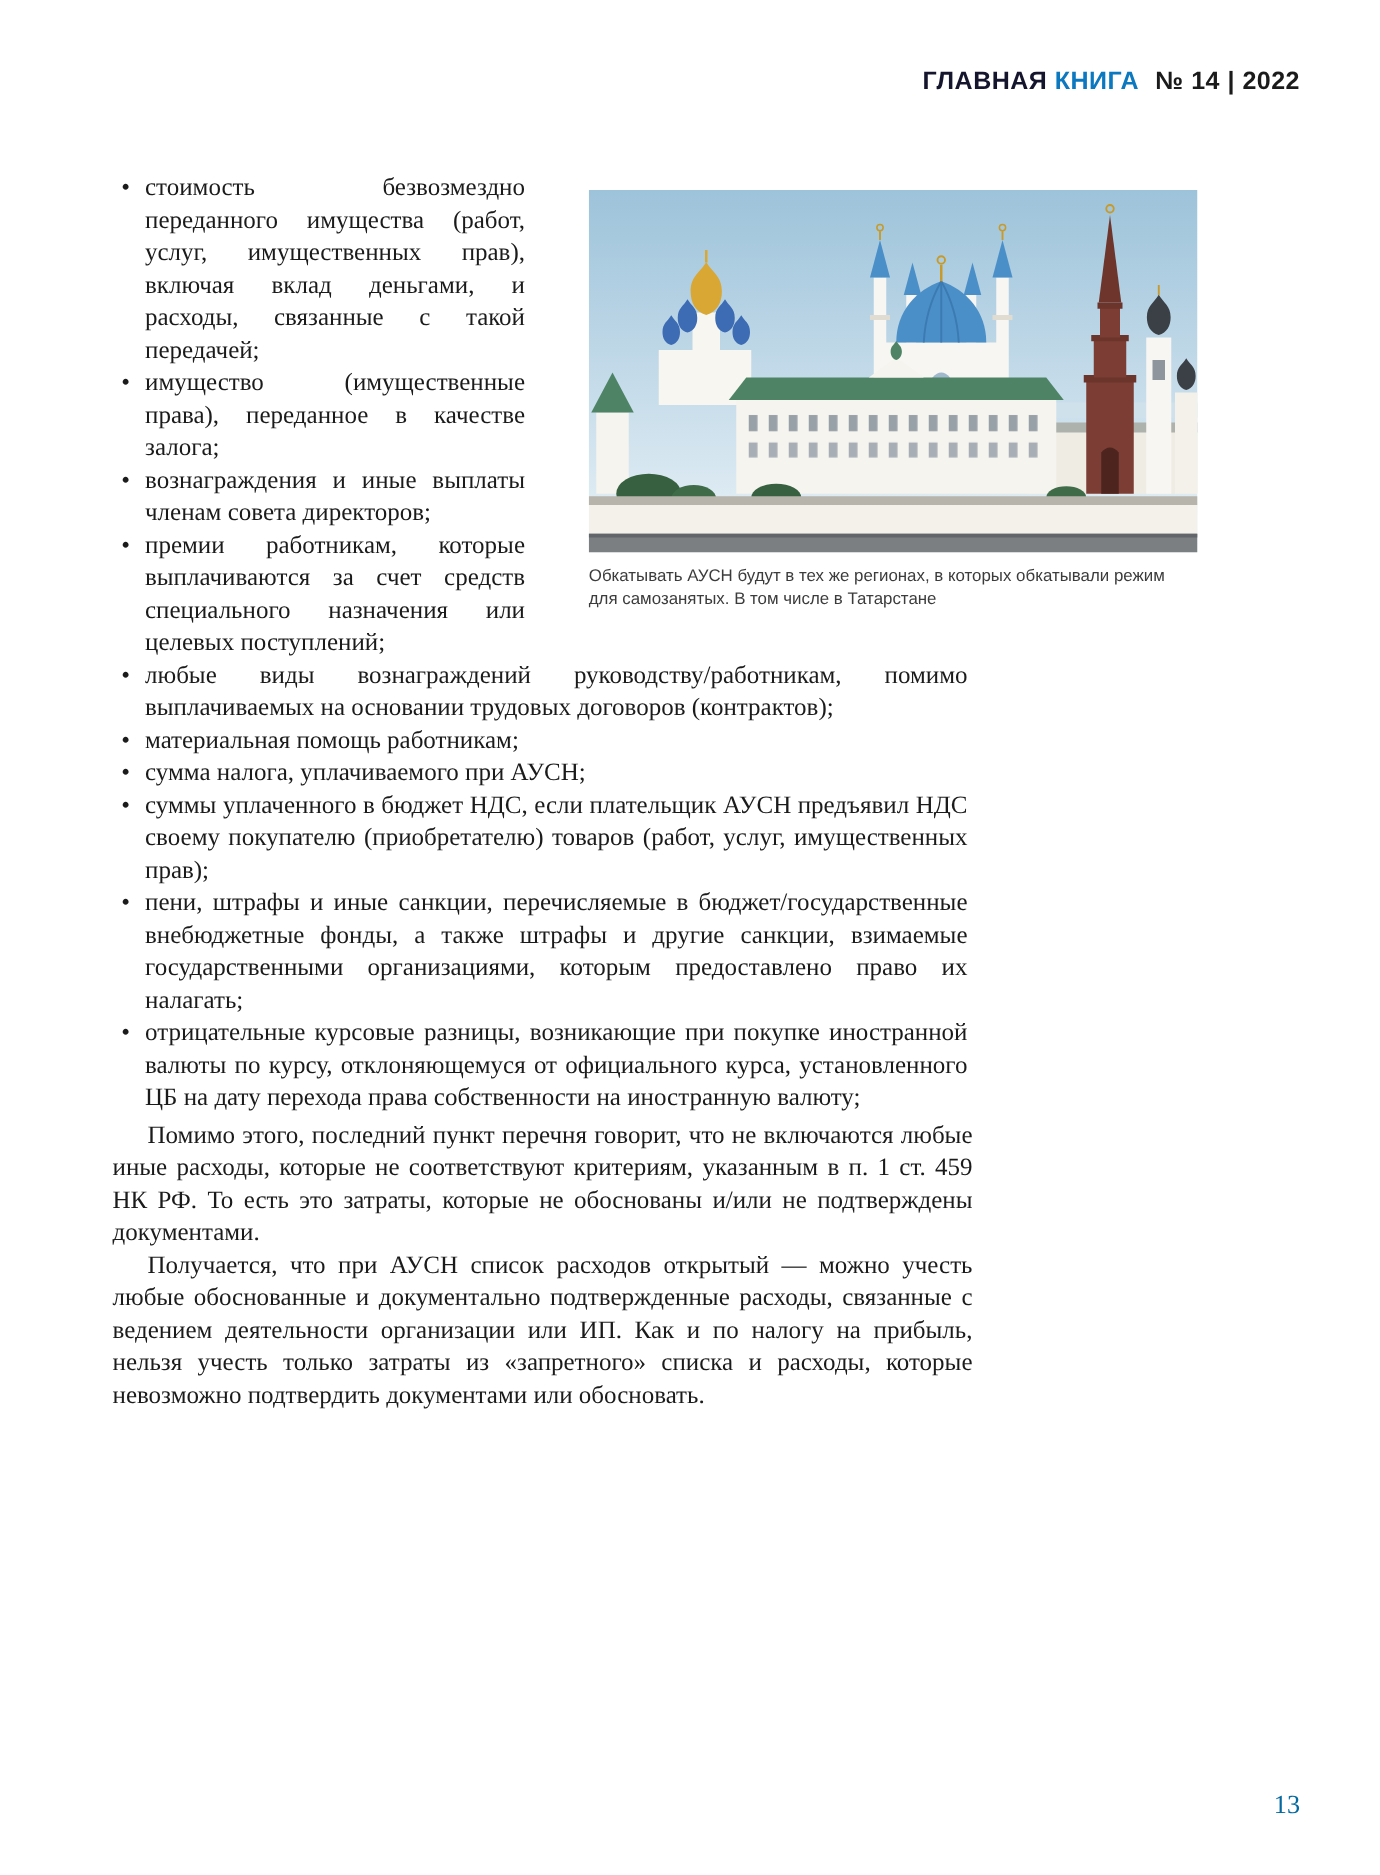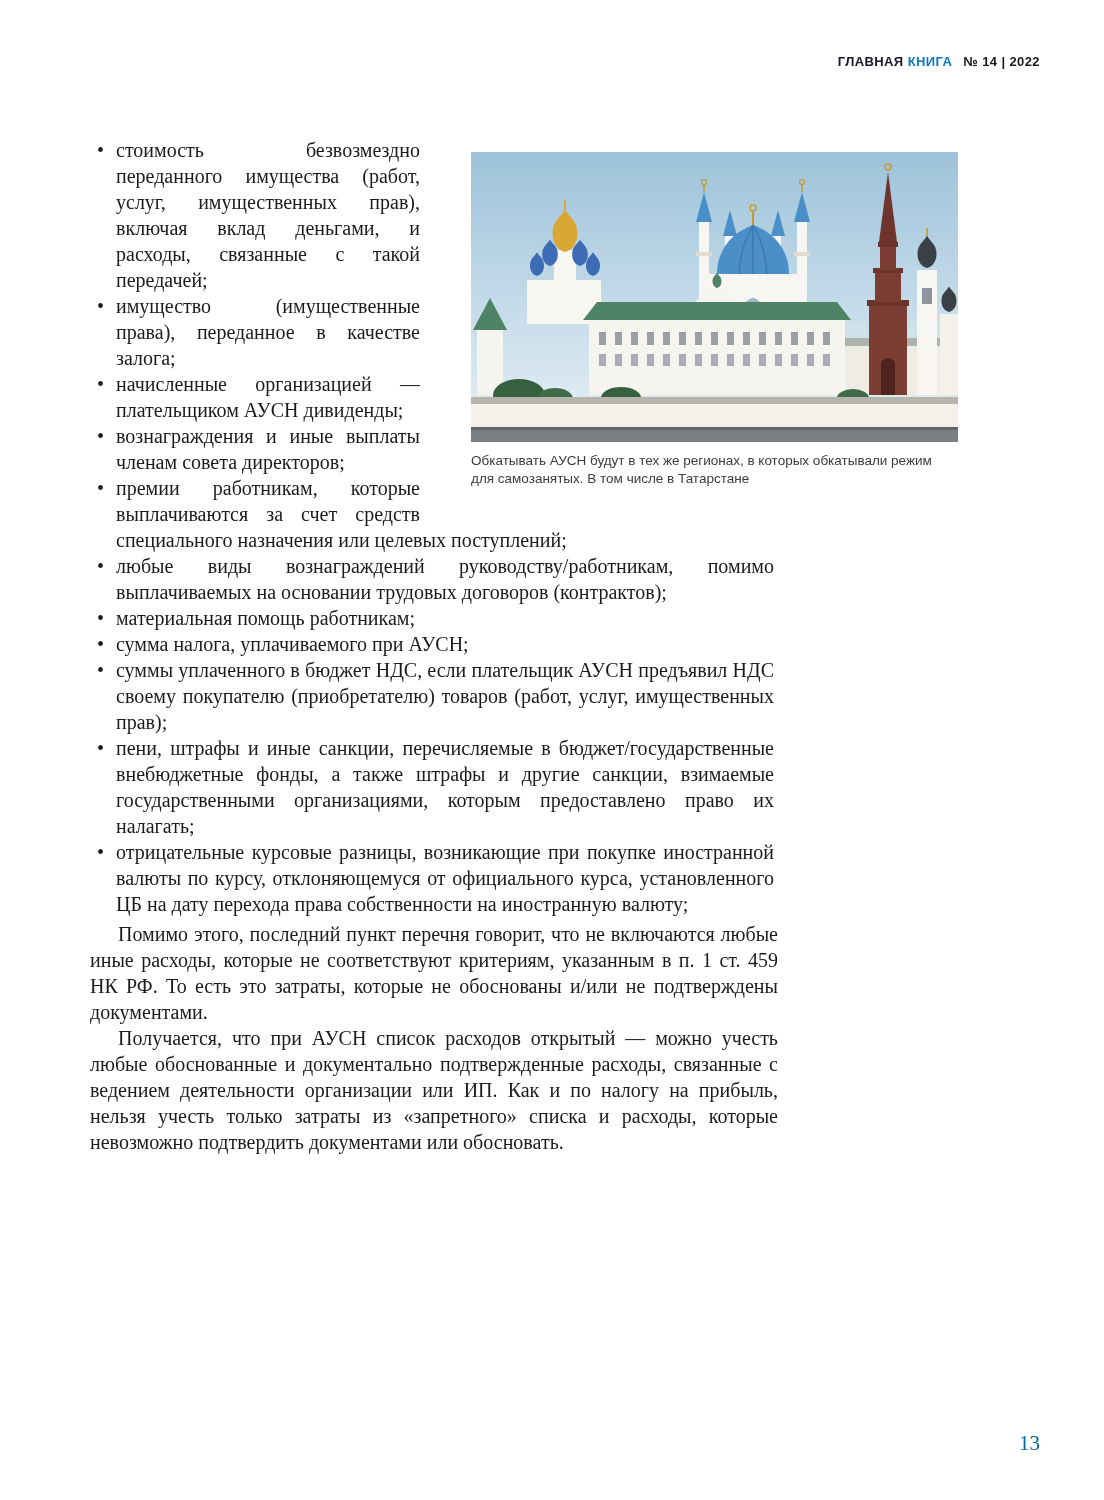--- a/index.html
+++ b/index.html
@@ -8,21 +8,21 @@
     width:1104px;height:1500px;
     background:#ffffff;
     font-family:"Liberation Serif","DejaVu Serif",serif;
     color:#1b1b1b;
     overflow:hidden;
   }
   
   .masthead{
     position:absolute;top:54px;right:64px;
     font-family:"Liberation Sans","DejaVu Sans",sans-serif;
-    font-weight:700;font-size:13px;letter-spacing:.4px;
+    font-weight:700;font-size:20px;letter-spacing:.4px;
     color:#15152e;white-space:nowrap;
   }
   .masthead .accent{color:#0b78bf;}
   .masthead .issue{color:#1b1b1b;margin-left:7px;}
 
   
   .article{
     position:absolute;left:90px;top:133px;width:688px;
     font-size:20px;line-height:26px;text-align:justify;
     hyphens:auto;-webkit-hyphens:auto;
@@ -179,21 +179,20 @@
           <rect x="0" y="275" width="487" height="15" fill="#7b7f82"></rect>
           <rect x="0" y="275" width="487" height="3" fill="#62666a"></rect>
         </g>
       </svg>
       <figcaption>Обкатывать АУСН будут в тех же регионах, в которых обкатывали режим для самозанятых. В том числе в Татарстане</figcaption>
     </figure>
 
     <ul class="bullets">
       <li>стоимость безвозмездно переданного имущества (работ, услуг, имущественных прав), включая вклад деньгами, и расходы, связанные с такой передачей;</li>
       <li>имущество (имущественные права), переданное в качестве залога;</li>
-      <li>начисленные организацией — плательщиком АУСН дивиденды;</li>
       <li>вознаграждения и иные выплаты членам совета директоров;</li>
       <li>премии работникам, которые выплачиваются за счет средств специального назначения или целевых поступлений;</li>
       <li>любые виды вознаграждений руководству/работникам, помимо выплачиваемых на основании трудовых договоров (контрактов);</li>
       <li>материальная помощь работникам;</li>
       <li>сумма налога, уплачиваемого при АУСН;</li>
       <li>суммы уплаченного в бюджет НДС, если плательщик АУСН предъявил НДС своему покупателю (приобретателю) товаров (работ, услуг, имущественных прав);</li>
       <li>пени, штрафы и иные санкции, перечисляемые в бюджет/государственные внебюджетные фонды, а также штрафы и другие санкции, взимаемые государственными организациями, которым предоставлено право их налагать;</li>
       <li>отрицательные курсовые разницы, возникающие при покупке иностранной валюты по курсу, отклоняющемуся от официального курса, установленного ЦБ на дату перехода права собственности на иностранную валюту;</li>
     </ul>
 

